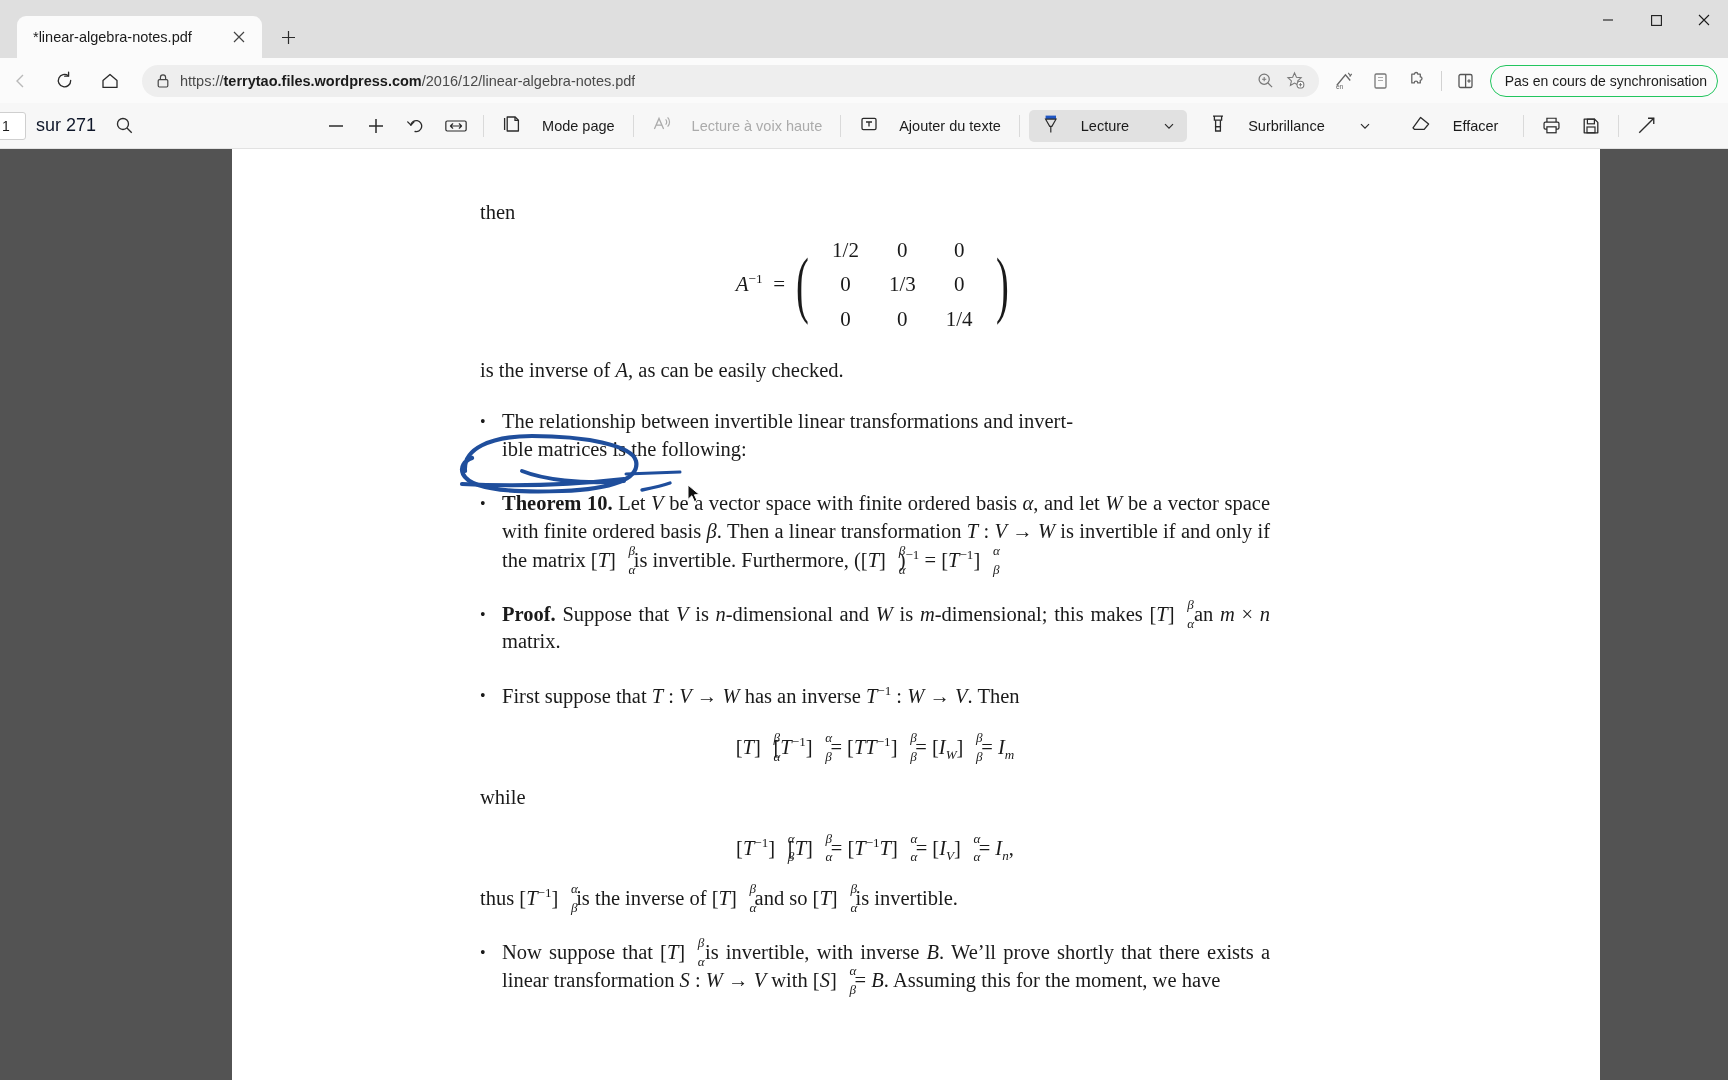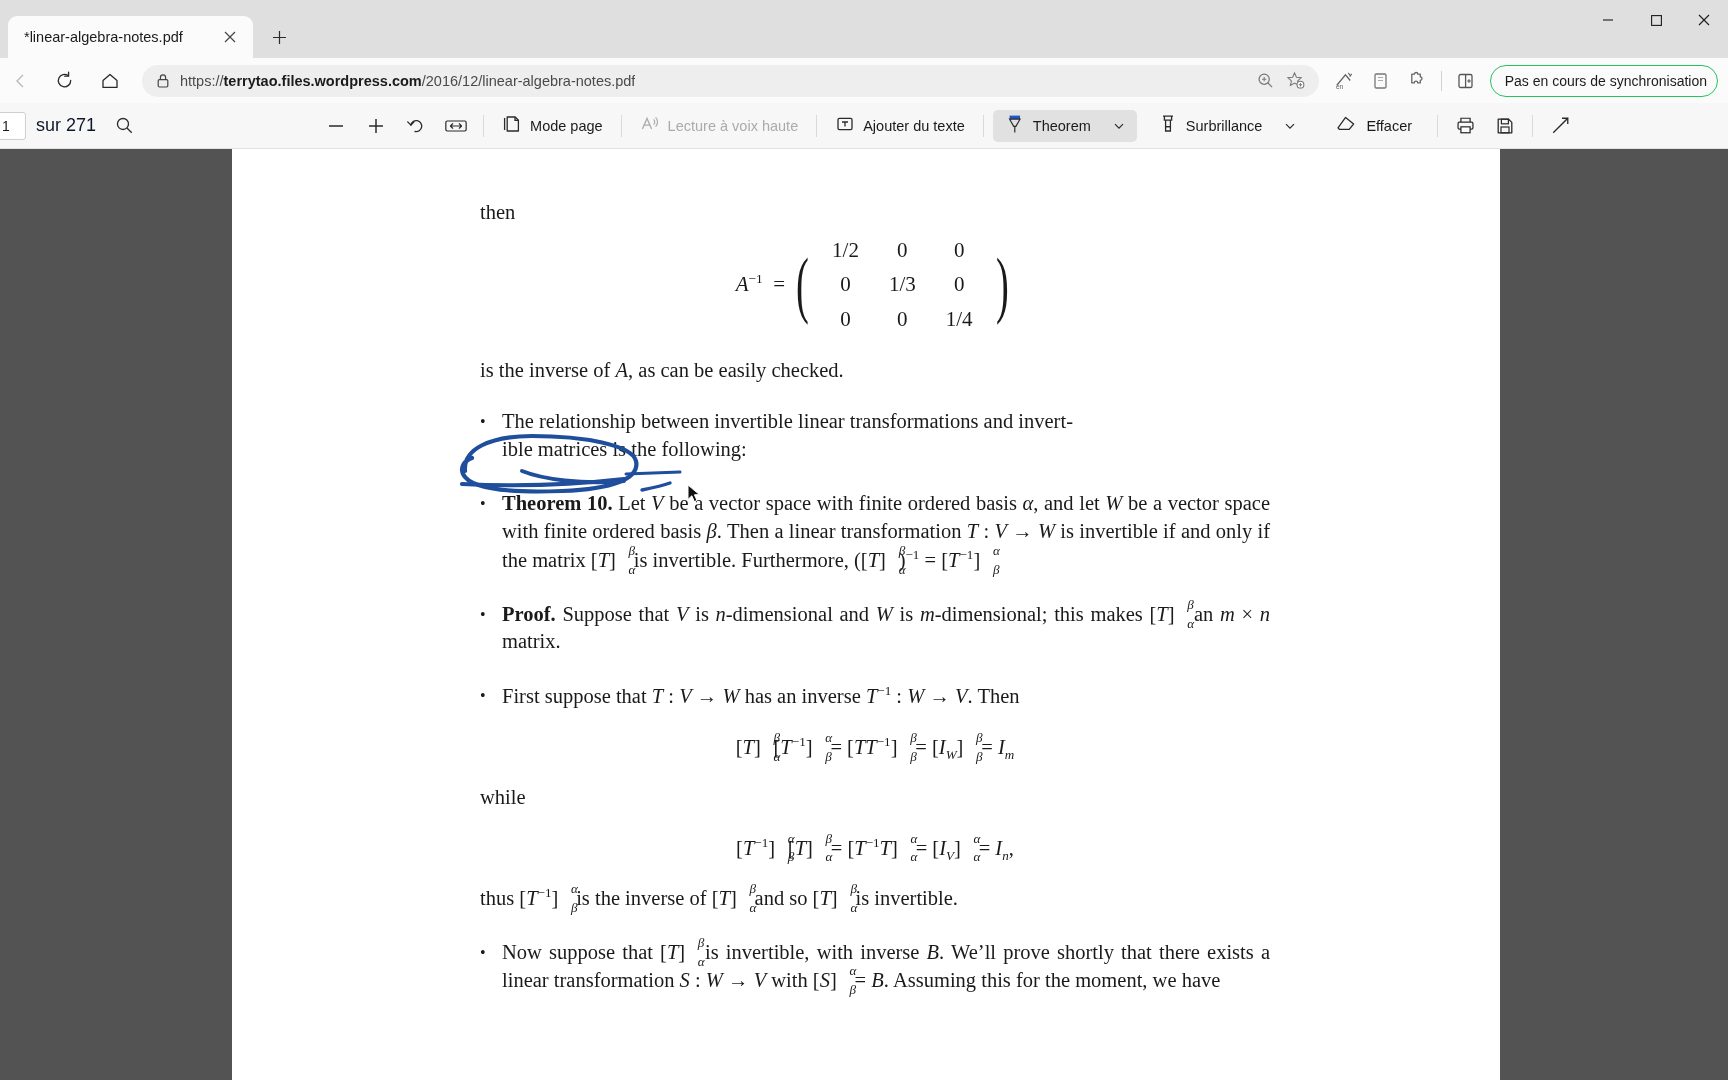--- a/index.html
+++ b/index.html
@@ -13,21 +13,21 @@
     -webkit-font-smoothing: antialiased;
   }
 
   
   .titlebar {
     position: absolute; top: 0; left: 0;
     width: 1728px; height: 58px;
     background: #dfdfdf;
     display: flex; align-items: flex-end;
   }
-  .tabstrip { display: flex; align-items: flex-end; height: 58px; padding-left: 8px; justify-content: center; }
+  .tabstrip { display: flex; align-items: flex-end; height: 58px; padding-left: 17px; justify-content: center; }
   .tab {
     position: relative;
     display: flex; align-items: center;
     height: 42px; width: 245px;
     background: #fbfbfb;
     border-radius: 9px 9px 0 0;
     padding: 0 10px 0 16px;
     margin-bottom: 0;
   }
   .tab-title {
@@ -105,39 +105,39 @@
     width: 40px; height: 28px; margin-left: 4px;
     border: 1px solid #cfcfcf; border-radius: 3px;
     background: #fff;
     display: flex; align-items: center; justify-content: center;
     font-size: 14px; color: #1b1b1b;
   }
   .pageof { font-size: 18px; color: #0f172a; margin-left: 10px; white-space: nowrap; }
   .tbtn {
     height: 32px; border-radius: 5px;
     display: flex; align-items: center; justify-content: center;
-    gap: 8px; padding: 0 9px; margin: 0 2px;
+    gap: 20px; padding: 0 9px; margin: 0 2px;
     color: #1b1b1b; font-size: 14.5px; white-space: nowrap;
   }
   .tbtn.icononly { width: 36px; padding: 0; }
   .tbtn.dim { color: #ababab; }
   .tbtn.active { background: #e1e1e1; }
   .tsep { width: 1px; height: 22px; background: #dadada; margin: 0 7px; }
   .caret { display: flex; align-items: center; margin-left: 2px; }
   .spacer-lg { width: 172px; }
 
   
   .viewer {
     position: absolute; top: 149px; left: 0;
     width: 1728px; height: 931px;
     background: #535353;
   }
   .page {
     position: absolute; left: 232px; top: 0;
-    width: 1268px; height: 931px;
+    width: 1368px; height: 931px;
     background: #ffffff;
     overflow: hidden;
   }
   .doc {
     position: absolute;
     left: 248px; top: 50px;
     width: 790px;
     font-family: "Liberation Serif", serif;
     color: #1a1a1a;
     font-size: 20.5px;
@@ -375,21 +375,21 @@
   </div>
   <div class="tsep"></div>
   <div class="tbtn active" style="padding:0 12px">
     <span>
       <svg width="20" height="22" viewBox="0 0 20 22">
         <rect x="4.6" y="2.6" width="10.4" height="3.4" fill="#1f56c4"></rect>
         <path d="M4.6 6.2 L15 6.2 L10.9 13.4 L8.7 13.4 Z" stroke="#2b2b2b" stroke-width="1.2" fill="none"></path>
         <path d="M9.8 13.4 L9.8 19.4" stroke="#2b2b2b" stroke-width="1.2"></path>
       </svg>
     </span>
-    <span>Theorem</span>
+    <span>Lecture</span>
     <span class="caret" style="margin-left:14px">
       <svg width="12" height="12" viewBox="0 0 12 12">
           <path d="M2 4.2 L6 8.2 L10 4.2" stroke="#2b2b2b" stroke-width="1.2" fill="none"></path>
         </svg>
     </span>
   </div>
   <div class="tbtn" style="margin-left:10px">
     <span>
       <svg width="20" height="22" viewBox="0 0 20 22">
         <path d="M5 3.2 L15 3.2 M6.4 3.2 L6.4 7.2 L13.6 7.2 L13.6 3.2" stroke="#2b2b2b" stroke-width="1.3" fill="none"></path>

